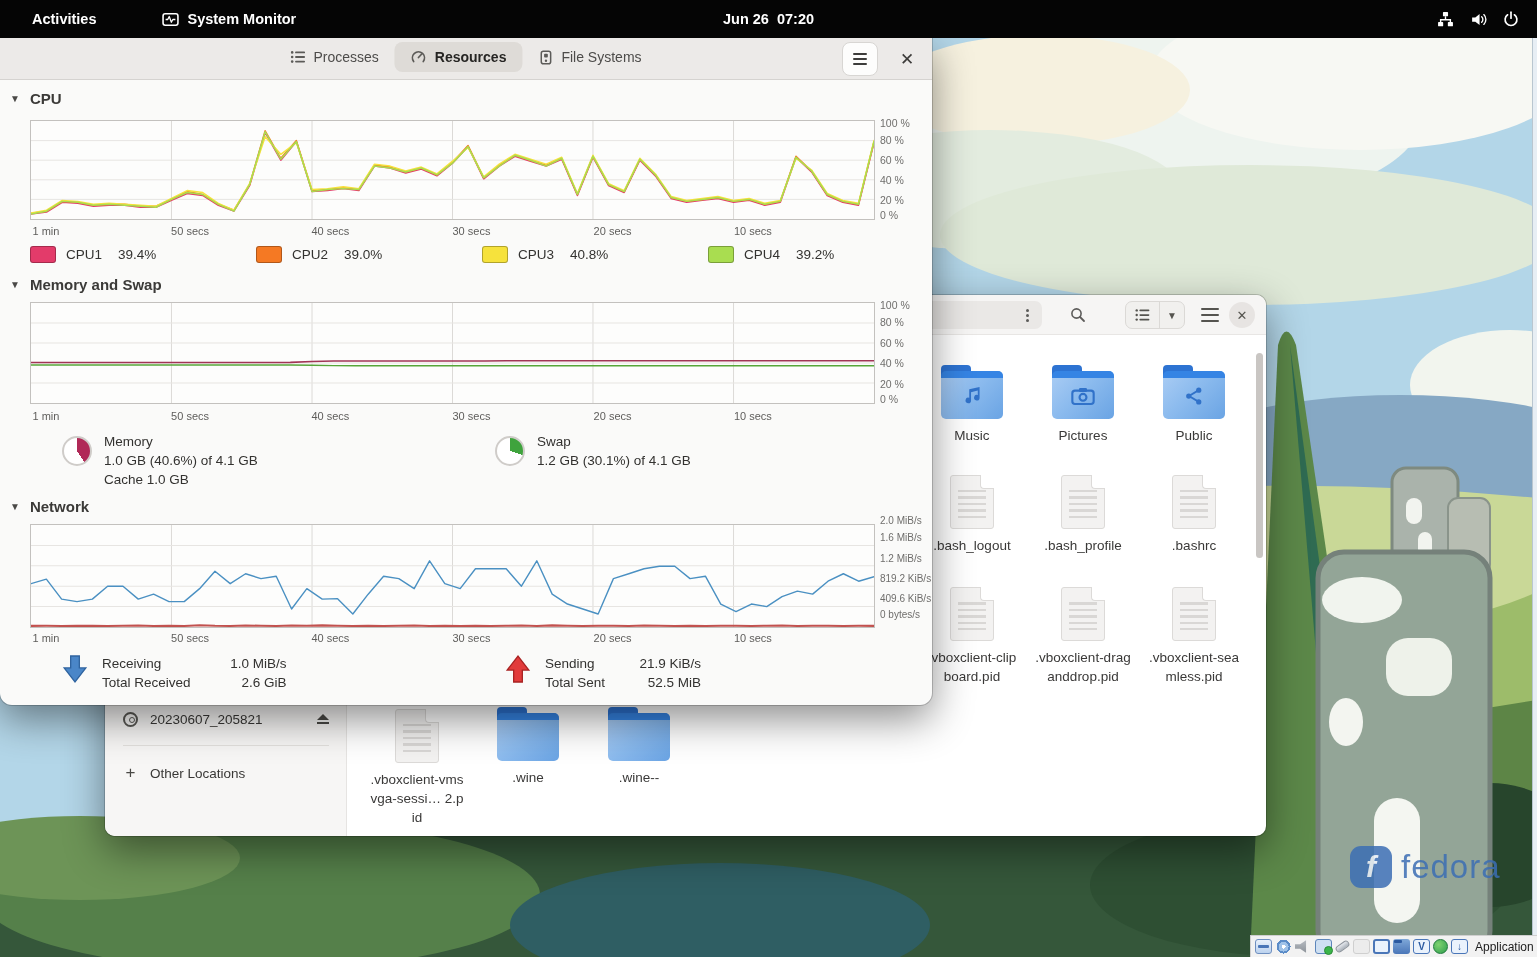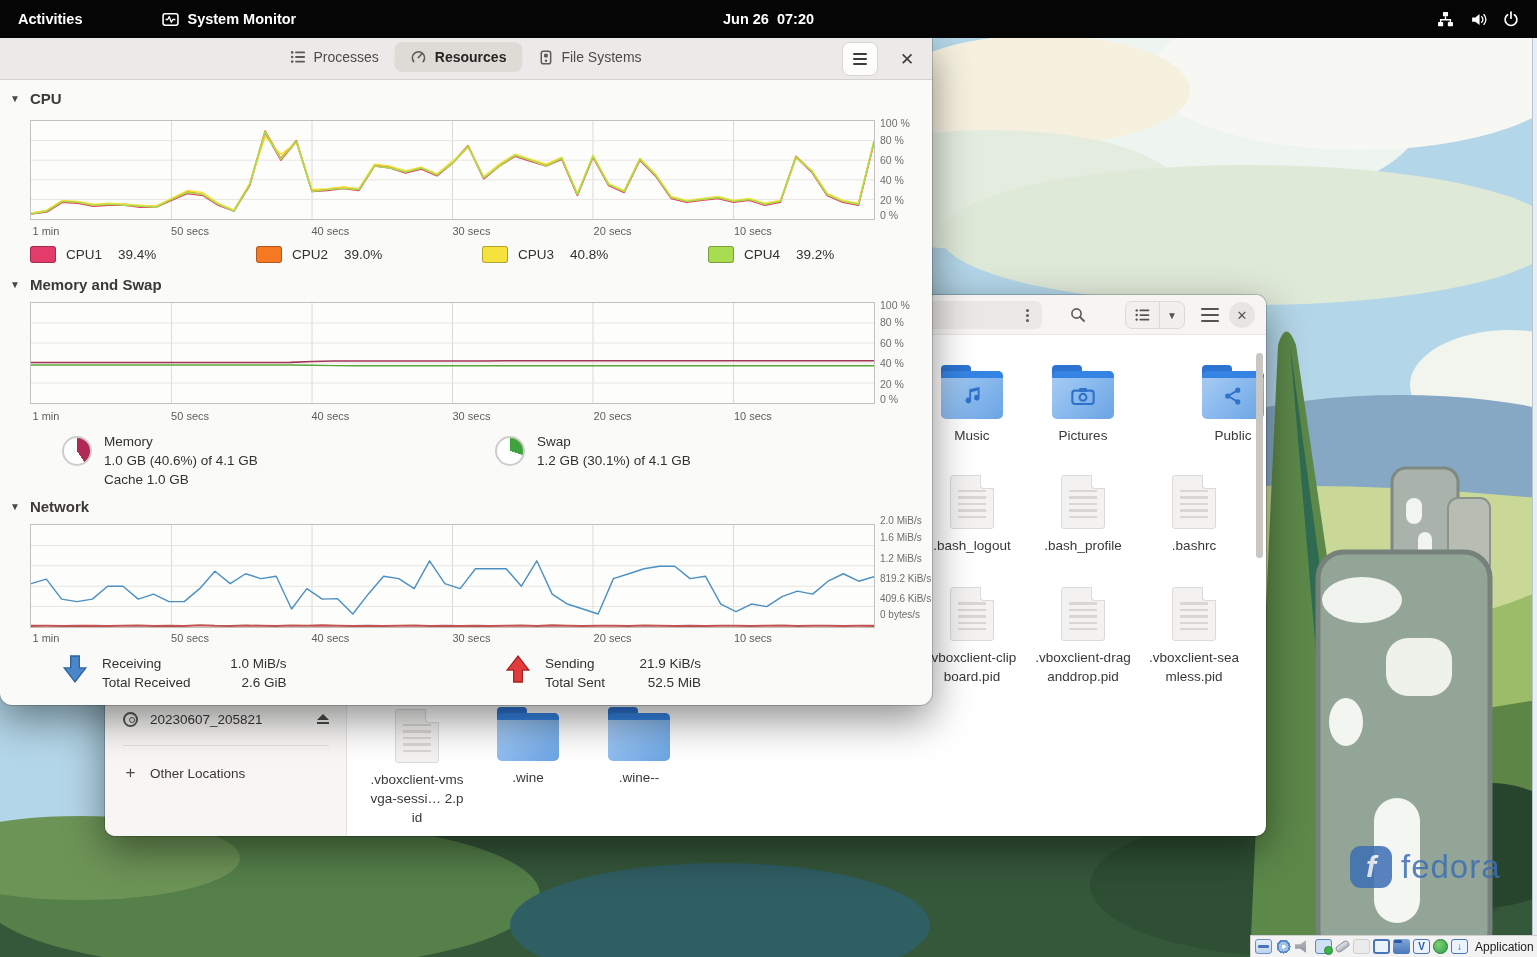--- a/index.html
+++ b/index.html
@@ -5,21 +5,21 @@
   html,body{margin:0;padding:0;background:#222;}
   *{box-sizing:border-box;font-family:"Liberation Sans",sans-serif;}
   .screen{position:relative;width:1537px;height:957px;overflow:hidden;background:#b3d6e8;}
 
   
   .wallpaper{position:absolute;inset:0;z-index:0;}
 
   
   .topbar{position:absolute;left:0;top:0;width:1537px;height:38px;background:#050505;z-index:40;
           display:flex;align-items:center;color:#fff;font-size:14.5px;}
-  .tb-activities{padding:0 18px;height:100%;display:flex;align-items:center;font-weight:600;}
+  .tb-activities{padding:0 4px;height:100%;display:flex;align-items:center;font-weight:600;margin-left:28px;}
   .tb-app{display:flex;align-items:center;gap:8px;margin-left:62px;font-weight:600;}
   .tb-clock{position:absolute;left:50%;transform:translateX(-50%);font-weight:700;white-space:pre;}
   .tb-tray{position:absolute;right:10px;display:flex;align-items:center;gap:16px;height:100%;padding:0 8px;}
   .tb-tray svg{display:block;}
 
   
   .window{position:absolute;box-shadow:0 14px 40px rgba(0,0,0,.45),0 0 0 1px rgba(0,0,0,.18);}
 
   
   .sysmon{left:0;top:38px;width:932px;height:667px;background:#fafaf9;border-radius:0 0 12px 12px;z-index:30;}
@@ -239,21 +239,21 @@
     <div class="fitem" style="left:926px;top:68px;">
       <div class="folder">
         <svg width="24" height="20" viewBox="0 0 18 14">
             <rect x="1" y="3" width="16" height="10" rx="2" fill="none" stroke="currentColor" stroke-width="1.6"></rect>
             <rect x="6" y="1" width="6" height="3" rx="1" fill="currentColor"></rect>
             <circle cx="9" cy="8" r="2.6" fill="none" stroke="currentColor" stroke-width="1.6"></circle>
           </svg>
       </div>
       <div class="lbl">Pictures</div>
     </div>
-    <div class="fitem" style="left:1076px;top:68px;">
+    <div class="fitem" style="left:1037px;top:68px;">
       <div class="folder">
         <svg width="20" height="20" viewBox="0 0 16 16">
             <path d="M11.5 3.5 L4 8 M4 8 L11.5 12.5" stroke="currentColor" stroke-width="1.5" fill="none"></path>
             <circle cx="11.8" cy="3.3" r="2.1" fill="currentColor"></circle>
             <circle cx="3.8" cy="8" r="2.1" fill="currentColor"></circle>
             <circle cx="11.8" cy="12.7" r="2.1" fill="currentColor"></circle>
           </svg>
       </div>
       <div class="lbl">Public</div>
     </div>

